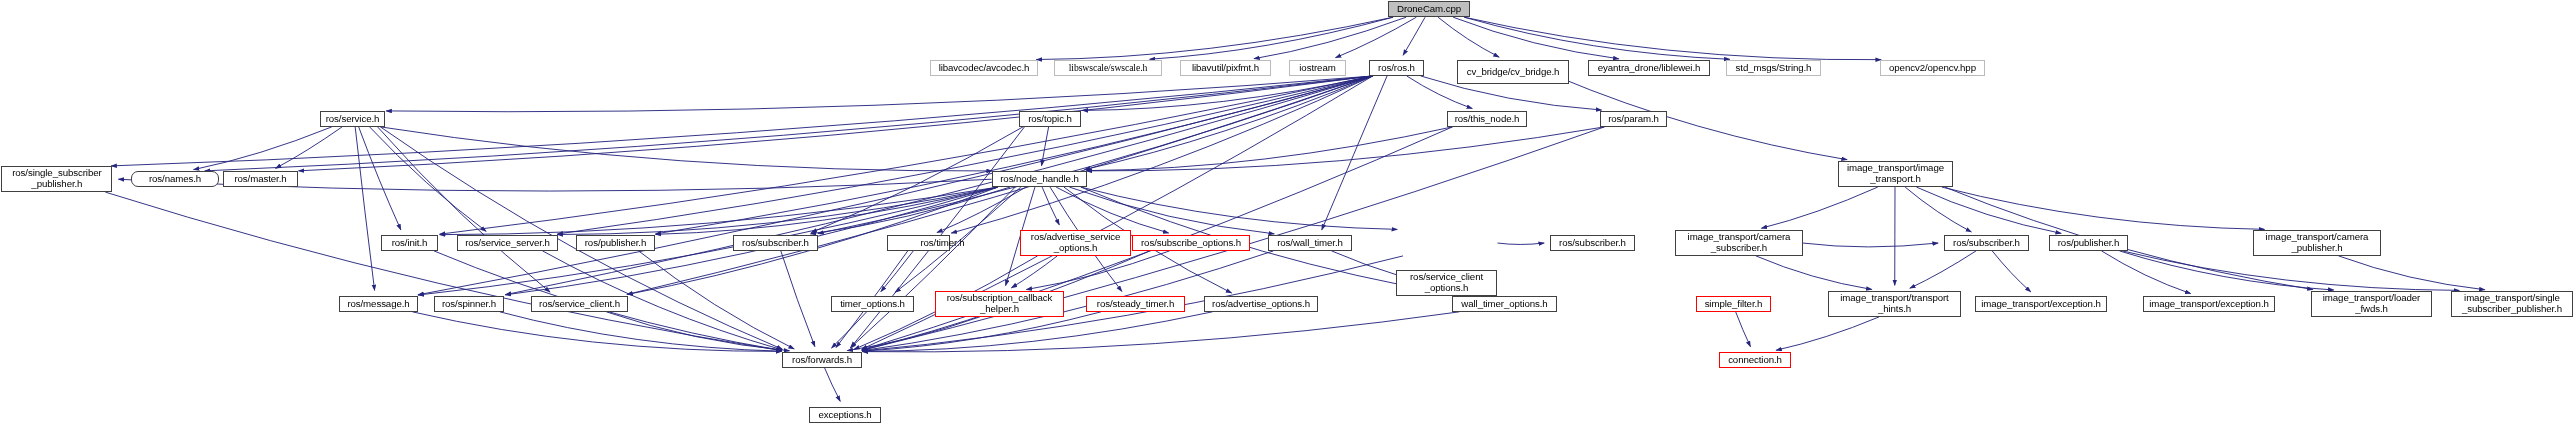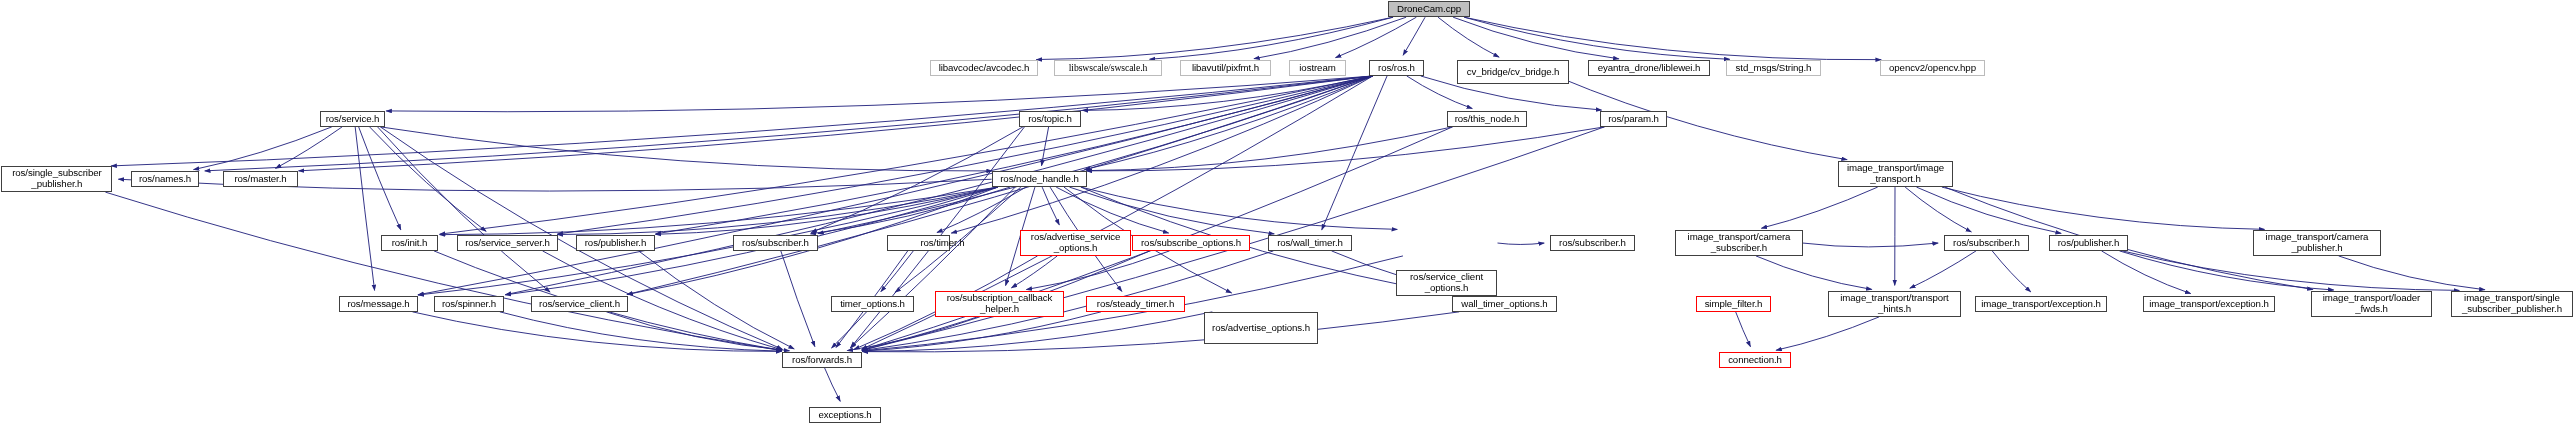--- a/index.html
+++ b/index.html
@@ -157,21 +157,21 @@
       <div class="node faint" style="left: 1726px; top: 60px; width: 95px; height: 16px;">std_msgs/String.h</div>
       <div class="node faint" style="left: 1880px; top: 60px; width: 105px; height: 16px;">opencv2/opencv.hpp</div>
       <div class="node solid" style="left: 320px; top: 111px; width: 65px; height: 16px;">ros/service.h</div>
       <div class="node solid" style="left: 1019px; top: 111px; width: 62px; height: 16px;">ros/topic.h</div>
       <div class="node solid" style="left: 1447px; top: 111px; width: 80px; height: 16px;">ros/this_node.h</div>
       <div class="node solid" style="left: 1600px; top: 111px; width: 67px; height: 16px;">ros/param.h</div>
       <div class="node solid" style="left: 1838px; top: 161px; width: 115px; height: 26px;">image_transport/image
 _transport.h</div>
       <div class="node solid" style="left: 1.4px; top: 166px; width: 111px; height: 26px;">ros/single_subscriber
 _publisher.h</div>
-      <div class="node solid" style="left: 131px; top: 171px; width: 68px; height: 16px;">ros/names.h</div>
+      <div class="node solid" style="left: 131px; top: 171px; width: 88px; height: 16px; border-radius: 7px;">ros/names.h</div>
       <div class="node solid" style="left: 223px; top: 171px; width: 75px; height: 16px;">ros/master.h</div>
       <div class="node solid" style="left: 992px; top: 171px; width: 95px; height: 16px;">ros/node_handle.h</div>
       <div class="node solid" style="left: 381px; top: 235px; width: 57px; height: 16px;">ros/init.h</div>
       <div class="node solid" style="left: 457px; top: 235px; width: 101px; height: 16px;">ros/service_server.h</div>
       <div class="node solid" style="left: 576px; top: 235px; width: 79px; height: 16px;">ros/publisher.h</div>
       <div class="node solid" style="left: 733px; top: 235px; width: 85px; height: 16px;">ros/subscriber.h</div>
       <div class="node solid" style="left: 887px; top: 235px; width: 63px; height: 16px; padding-left: 48px;">ros/timer.h</div>
       <div class="node red" style="left: 1009px; top: 230px; width: 111px; height: 26px; margin-left: 11px;">ros/advertise_service
 _options.h</div>
       <div class="node red" style="left: 1132px; top: 235px; width: 118px; height: 16px;">ros/subscribe_options.h</div>
@@ -185,21 +185,21 @@
       <div class="node solid" style="left: 2049px; top: 235px; width: 79px; height: 16px;">ros/publisher.h</div>
       <div class="node solid" style="left: 2253px; top: 230px; width: 128px; height: 26px;">image_transport/camera
 _publisher.h</div>
       <div class="node solid" style="left: 339px; top: 296px; width: 79px; height: 16px;">ros/message.h</div>
       <div class="node solid" style="left: 434px; top: 296px; width: 70px; height: 16px;">ros/spinner.h</div>
       <div class="node solid" style="left: 531px; top: 296px; width: 97px; height: 16px;">ros/service_client.h</div>
       <div class="node solid" style="left: 831px; top: 296px; width: 83px; height: 16px;">timer_options.h</div>
       <div class="node red" style="left: 935px; top: 291px; width: 129px; height: 26px;">ros/subscription_callback
 _helper.h</div>
       <div class="node red" style="left: 1086px; top: 296px; width: 99px; height: 16px;">ros/steady_timer.h</div>
-      <div class="node solid" style="left: 1204px; top: 312px; width: 114px; height: 32px;">ros/advertise_options.h</div>
+      <div class="node solid" style="left: 1204px; top: 296px; width: 114px; height: 16px;">ros/advertise_options.h</div>
       <div class="node solid" style="left: 1452px; top: 296px; width: 105px; height: 16px;">wall_timer_options.h</div>
       <div class="node red" style="left: 1696px; top: 296px; width: 75px; height: 16px;">simple_filter.h</div>
       <div class="node solid" style="left: 1828px; top: 291px; width: 133px; height: 26px;">image_transport/transport
 _hints.h</div>
       <div class="node solid" style="left: 1975px; top: 296px; width: 132px; height: 16px;">image_transport/exception.h</div>
       <div class="node solid" style="left: 2143px; top: 296px; width: 132px; height: 16px;">image_transport/exception.h</div>
       <div class="node solid" style="left: 2311px; top: 291px; width: 121px; height: 26px;">image_transport/loader
 _fwds.h</div>
       <div class="node solid" style="left: 2451px; top: 291px; width: 122px; height: 26px;">image_transport/single
 _subscriber_publisher.h</div>

